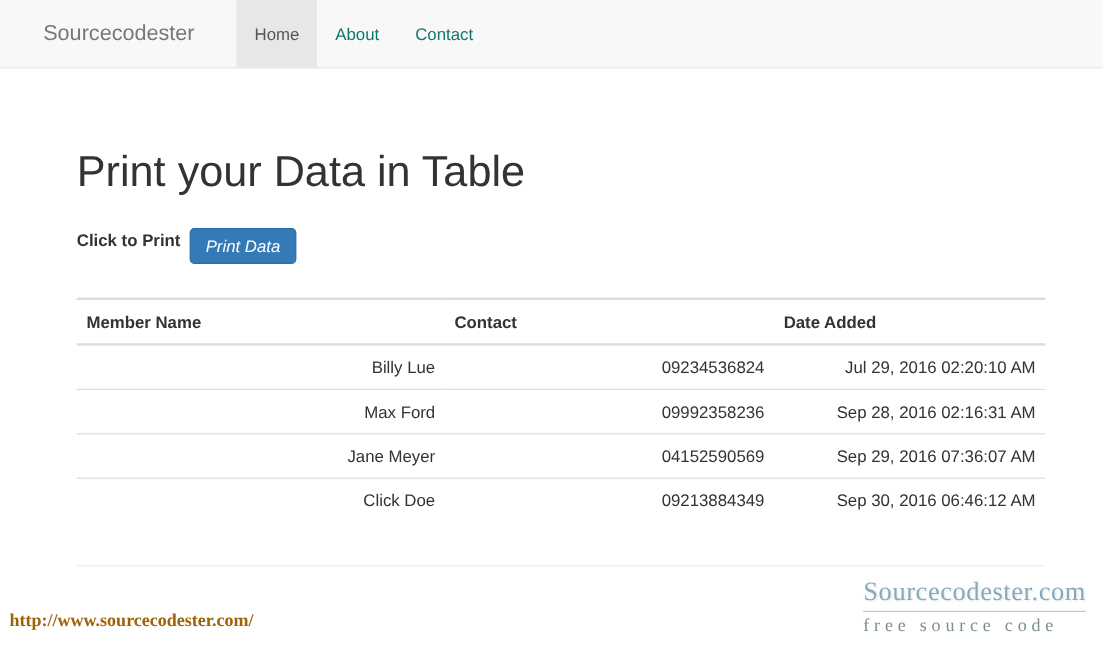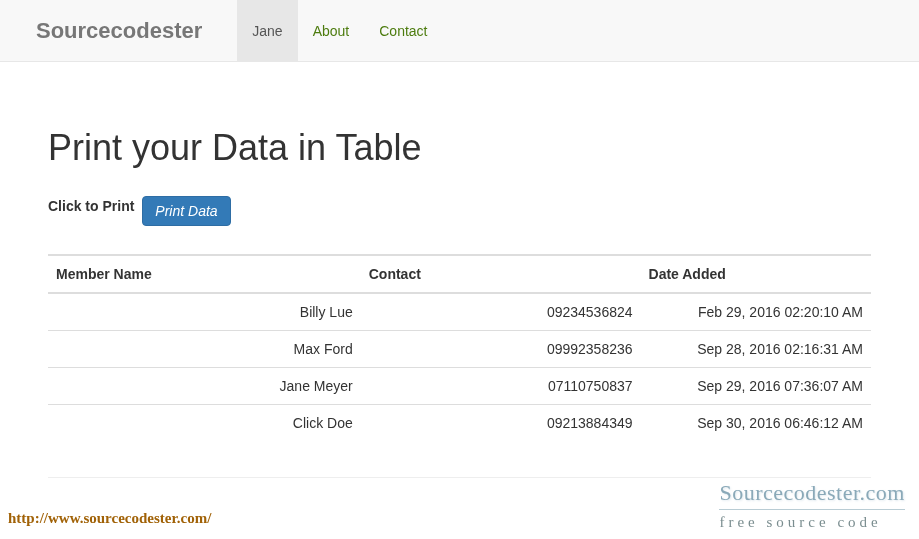--- a/index.html
+++ b/index.html
@@ -20,47 +20,47 @@
     }
     .navbar {
       background-color: #f8f8f8;
       border-bottom: 1px solid #e7e7e7;
       min-height: 52px;
       display: flex;
       align-items: stretch;
       padding-left: 36px;
     }
     .brand {
-      font-size: 22px;
+      font-size: 18px;
       color: #777;
       padding: 15px 15px 15px 0;
       display: flex;
       align-items: center;
       margin-right: 20px;
-      font-weight: bold;
     }
     .nav {
       display: flex;
       list-style: none;
     }
     .nav-item {
       display: flex;
       align-items: center;
       padding: 0 15px;
-      color: #4d7c0f;
+      color: #0f766e;
       font-size: 14px;
       cursor: pointer;
     }
     .nav-item.active {
       background-color: #e7e7e7;
       color: #555;
     }
     .container {
       padding: 0 48px;
       margin-top: 60px;
+      margin-left: 16px;
     }
     h1.page-title {
       font-size: 36px;
       font-weight: 500;
       margin-bottom: 22px;
       color: #333;
     }
     .print-row {
       display: flex;
       align-items: flex-start;
@@ -146,21 +146,21 @@
       border-top: 1px solid #b9ccd4;
       padding-top: 2px;
     }
   </style>
 </head>
 <body>
 
 <div class="navbar">
   <div class="brand">Sourcecodester</div>
   <ul class="nav">
-    <li class="nav-item active">Jane</li>
+    <li class="nav-item active">Home</li>
     <li class="nav-item">About</li>
     <li class="nav-item">Contact</li>
   </ul>
 </div>
 
 <div class="container">
   <h1 class="page-title">Print your Data in Table</h1>
 
   <div class="print-row">
     <span class="print-label">Click to Print</span>
@@ -172,30 +172,30 @@
       <tr>
         <th class="col-name">Member Name</th>
         <th class="col-contact">Contact</th>
         <th class="col-date">Date Added</th>
       </tr>
     </thead>
     <tbody>
       <tr>
         <td>Billy Lue</td>
         <td>09234536824</td>
-        <td>Feb 29, 2016 02:20:10 AM</td>
+        <td>Jul 29, 2016 02:20:10 AM</td>
       </tr>
       <tr>
         <td>Max Ford</td>
         <td>09992358236</td>
         <td>Sep 28, 2016 02:16:31 AM</td>
       </tr>
       <tr>
         <td>Jane Meyer</td>
-        <td>07110750837</td>
+        <td>04152590569</td>
         <td>Sep 29, 2016 07:36:07 AM</td>
       </tr>
       <tr>
         <td>Click Doe</td>
         <td>09213884349</td>
         <td>Sep 30, 2016 06:46:12 AM</td>
       </tr>
     </tbody>
   </table>
 

